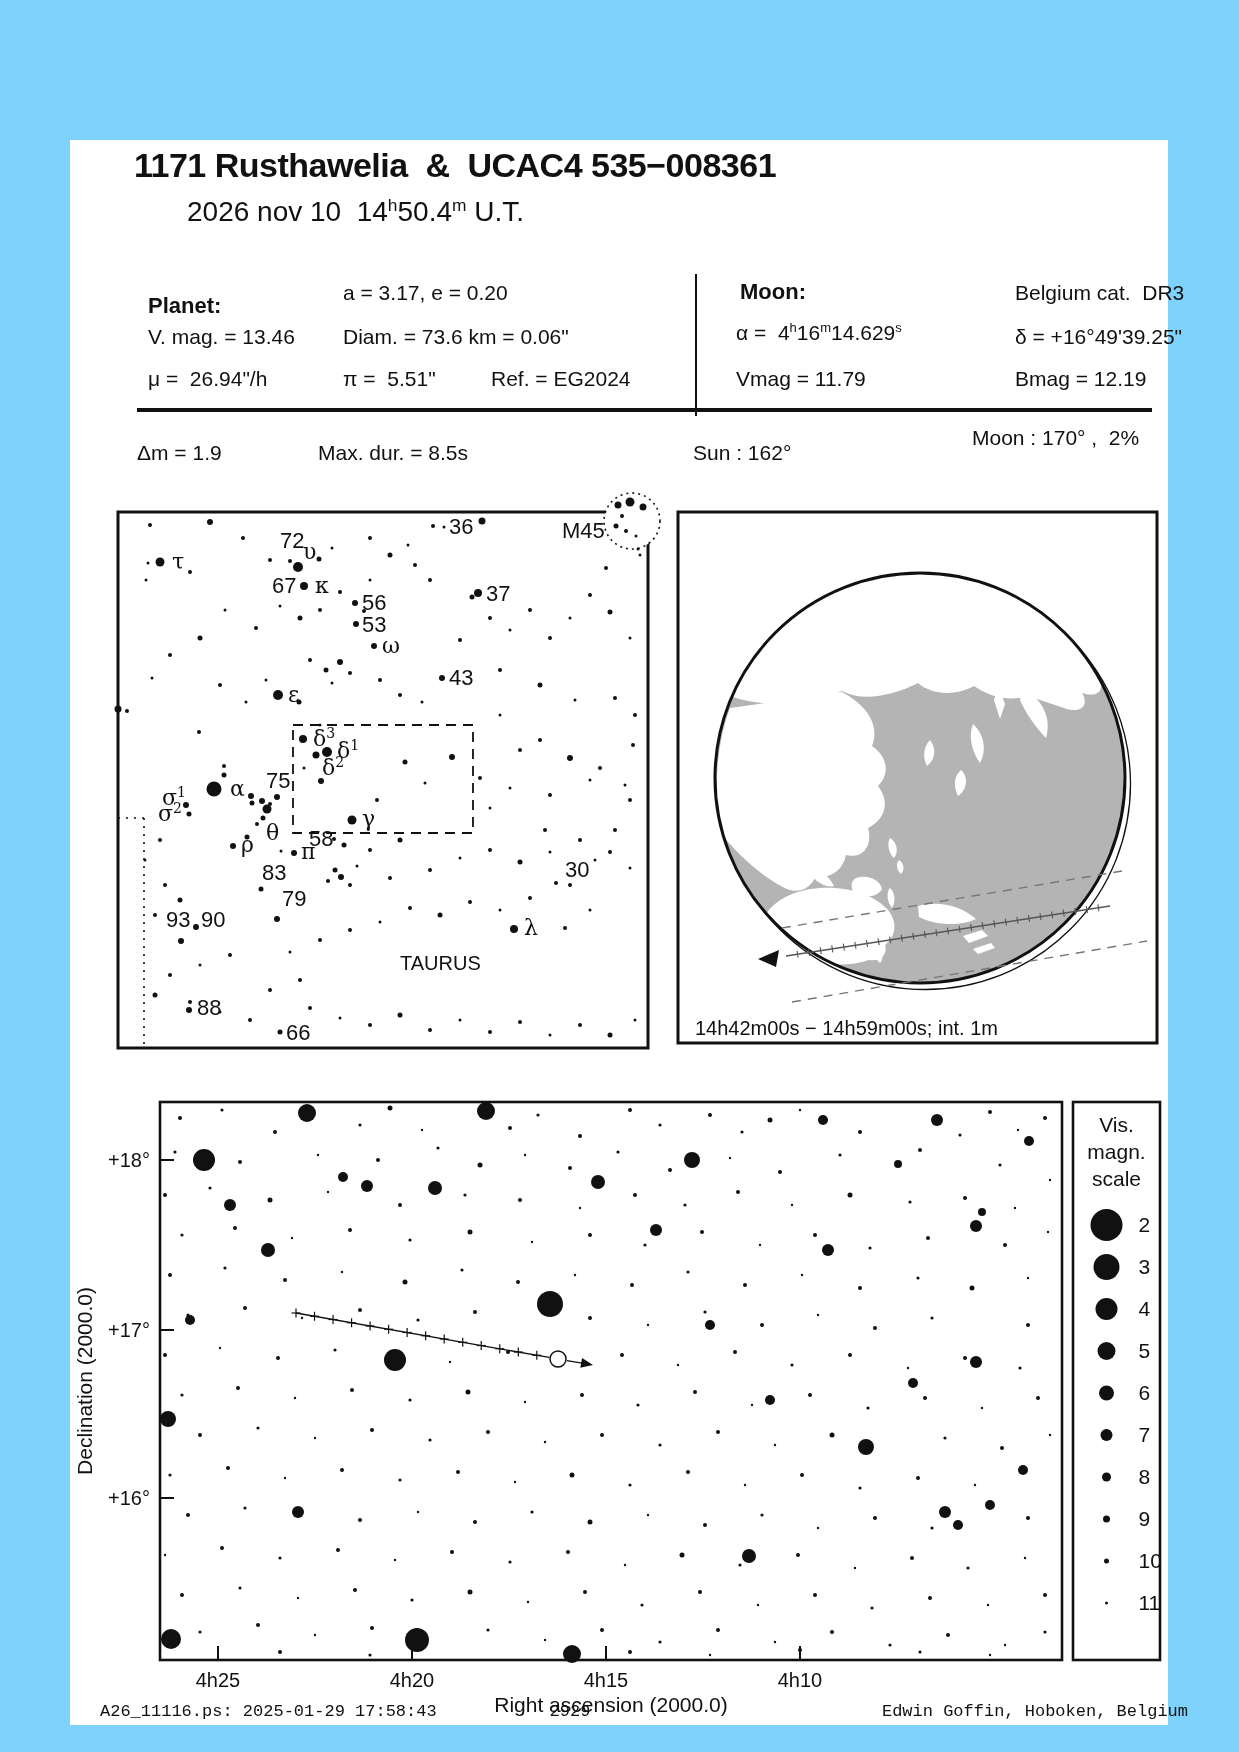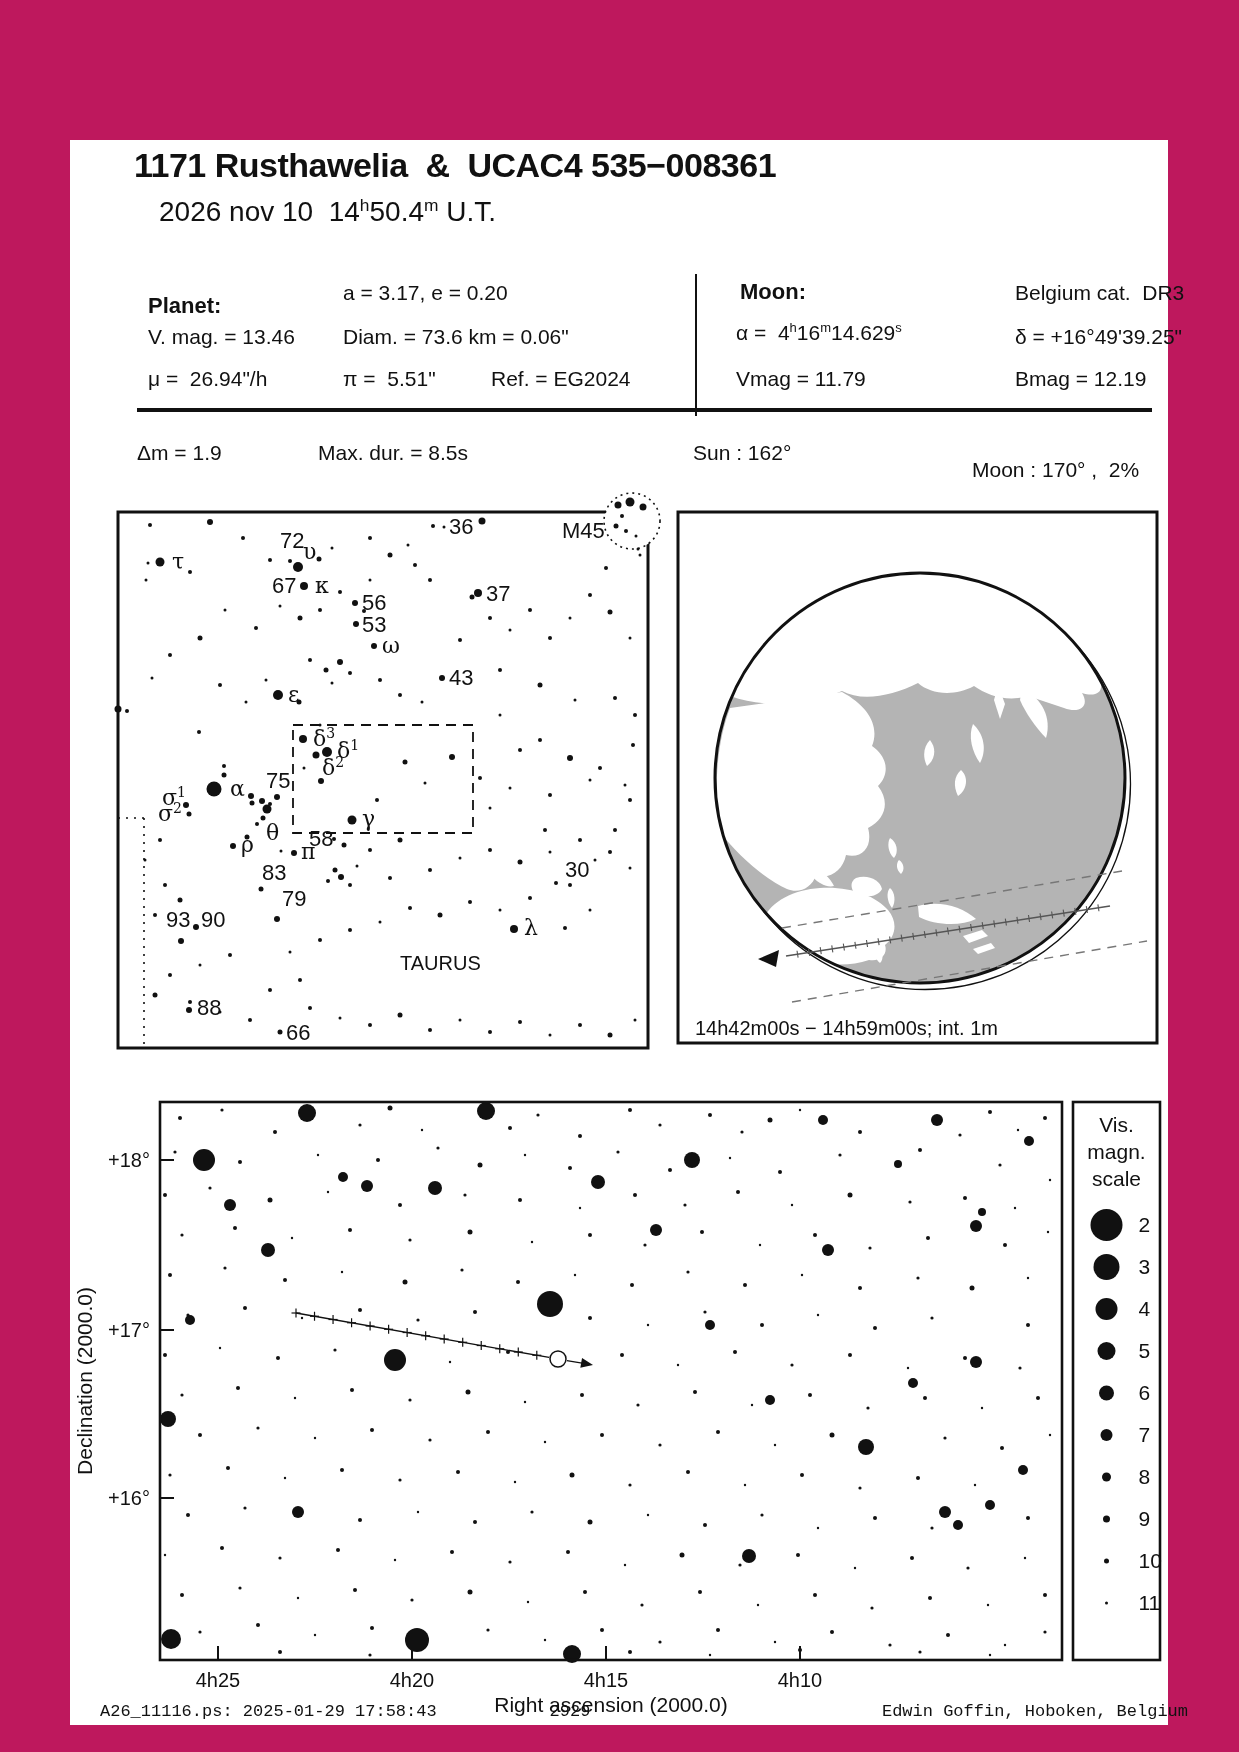--- a/index.html
+++ b/index.html
@@ -1,21 +1,21 @@
 <!DOCTYPE html>
 <html><head>
 <meta charset="utf-8">
 <style>
   html,body{margin:0;padding:0;background:#000;}
-  #stage{position:relative;width:1239px;height:1752px;background:#be185d;overflow:hidden;
+  #stage{position:relative;width:1239px;height:1752px;background:#7dd3fc;overflow:hidden;
          font-family:"Liberation Sans",sans-serif;}
   #page{position:absolute;left:70px;top:140px;width:1098px;height:1585px;background:#fff;}
   .abs{position:absolute;white-space:pre;color:#111;}
   .title{font-size:34px;font-weight:bold;letter-spacing:-0.5px;}
-  .subtitle{font-size:28px;}
+  .subtitle{font-size:28px;margin-left:28px;}
   .lbl{font-size:22px;font-weight:bold;}
   .val{font-size:21px;}
   .sup{vertical-align:super;font-size:0.62em;line-height:0;}
   .rule{position:absolute;background:#111;}
   .footer{font-family:"Liberation Mono","DejaVu Sans Mono",monospace;font-size:17px;color:#111;}
   svg text{fill:#111;}
   .sans-t{font-family:"Liberation Sans",sans-serif;}
   .greek-t{font-family:"DejaVu Serif",serif;}
 </style>
 </head>
@@ -43,21 +43,21 @@
     <div class="abs val" style="left:421px;top:227px;">Ref. = EG2024</div>
     <div class="abs val" style="left:666px;top:227px;">Vmag = 11.79</div>
     <div class="abs val" style="left:945px;top:227px;">Bmag = 12.19</div>
 
     <div class="rule" style="left:625px;top:134px;width:2px;height:142px;"></div>
     <div class="rule" style="left:67px;top:268px;width:1015px;height:4px;"></div>
 
     <div class="abs val" style="left:67px;top:301px;">Δm = 1.9</div>
     <div class="abs val" style="left:248px;top:301px;">Max. dur. = 8.5s</div>
     <div class="abs val" style="left:623px;top:301px;">Sun : 162°</div>
-    <div class="abs val" style="left:902px;top:318px;text-align:center;">Moon : 170° ,  2%</div>
+    <div class="abs val" style="left:902px;top:286px;text-align:center;">Moon : 170° ,  2%</div>
 
     <svg id="charts" width="1098" height="1585" viewBox="0 0 1098 1585" style="position:absolute;left:0;top:0;">
         <g>
           <circle cx="80" cy="385" r="2" fill="#111"></circle>
           <circle cx="140" cy="382" r="3" fill="#111"></circle>
           <circle cx="173" cy="398" r="2" fill="#111"></circle>
           <circle cx="120" cy="432" r="2" fill="#111"></circle>
           <circle cx="76" cy="440" r="1.5" fill="#111"></circle>
           <circle cx="200" cy="420" r="2" fill="#111"></circle>
           <circle cx="262" cy="408" r="1.5" fill="#111"></circle>

